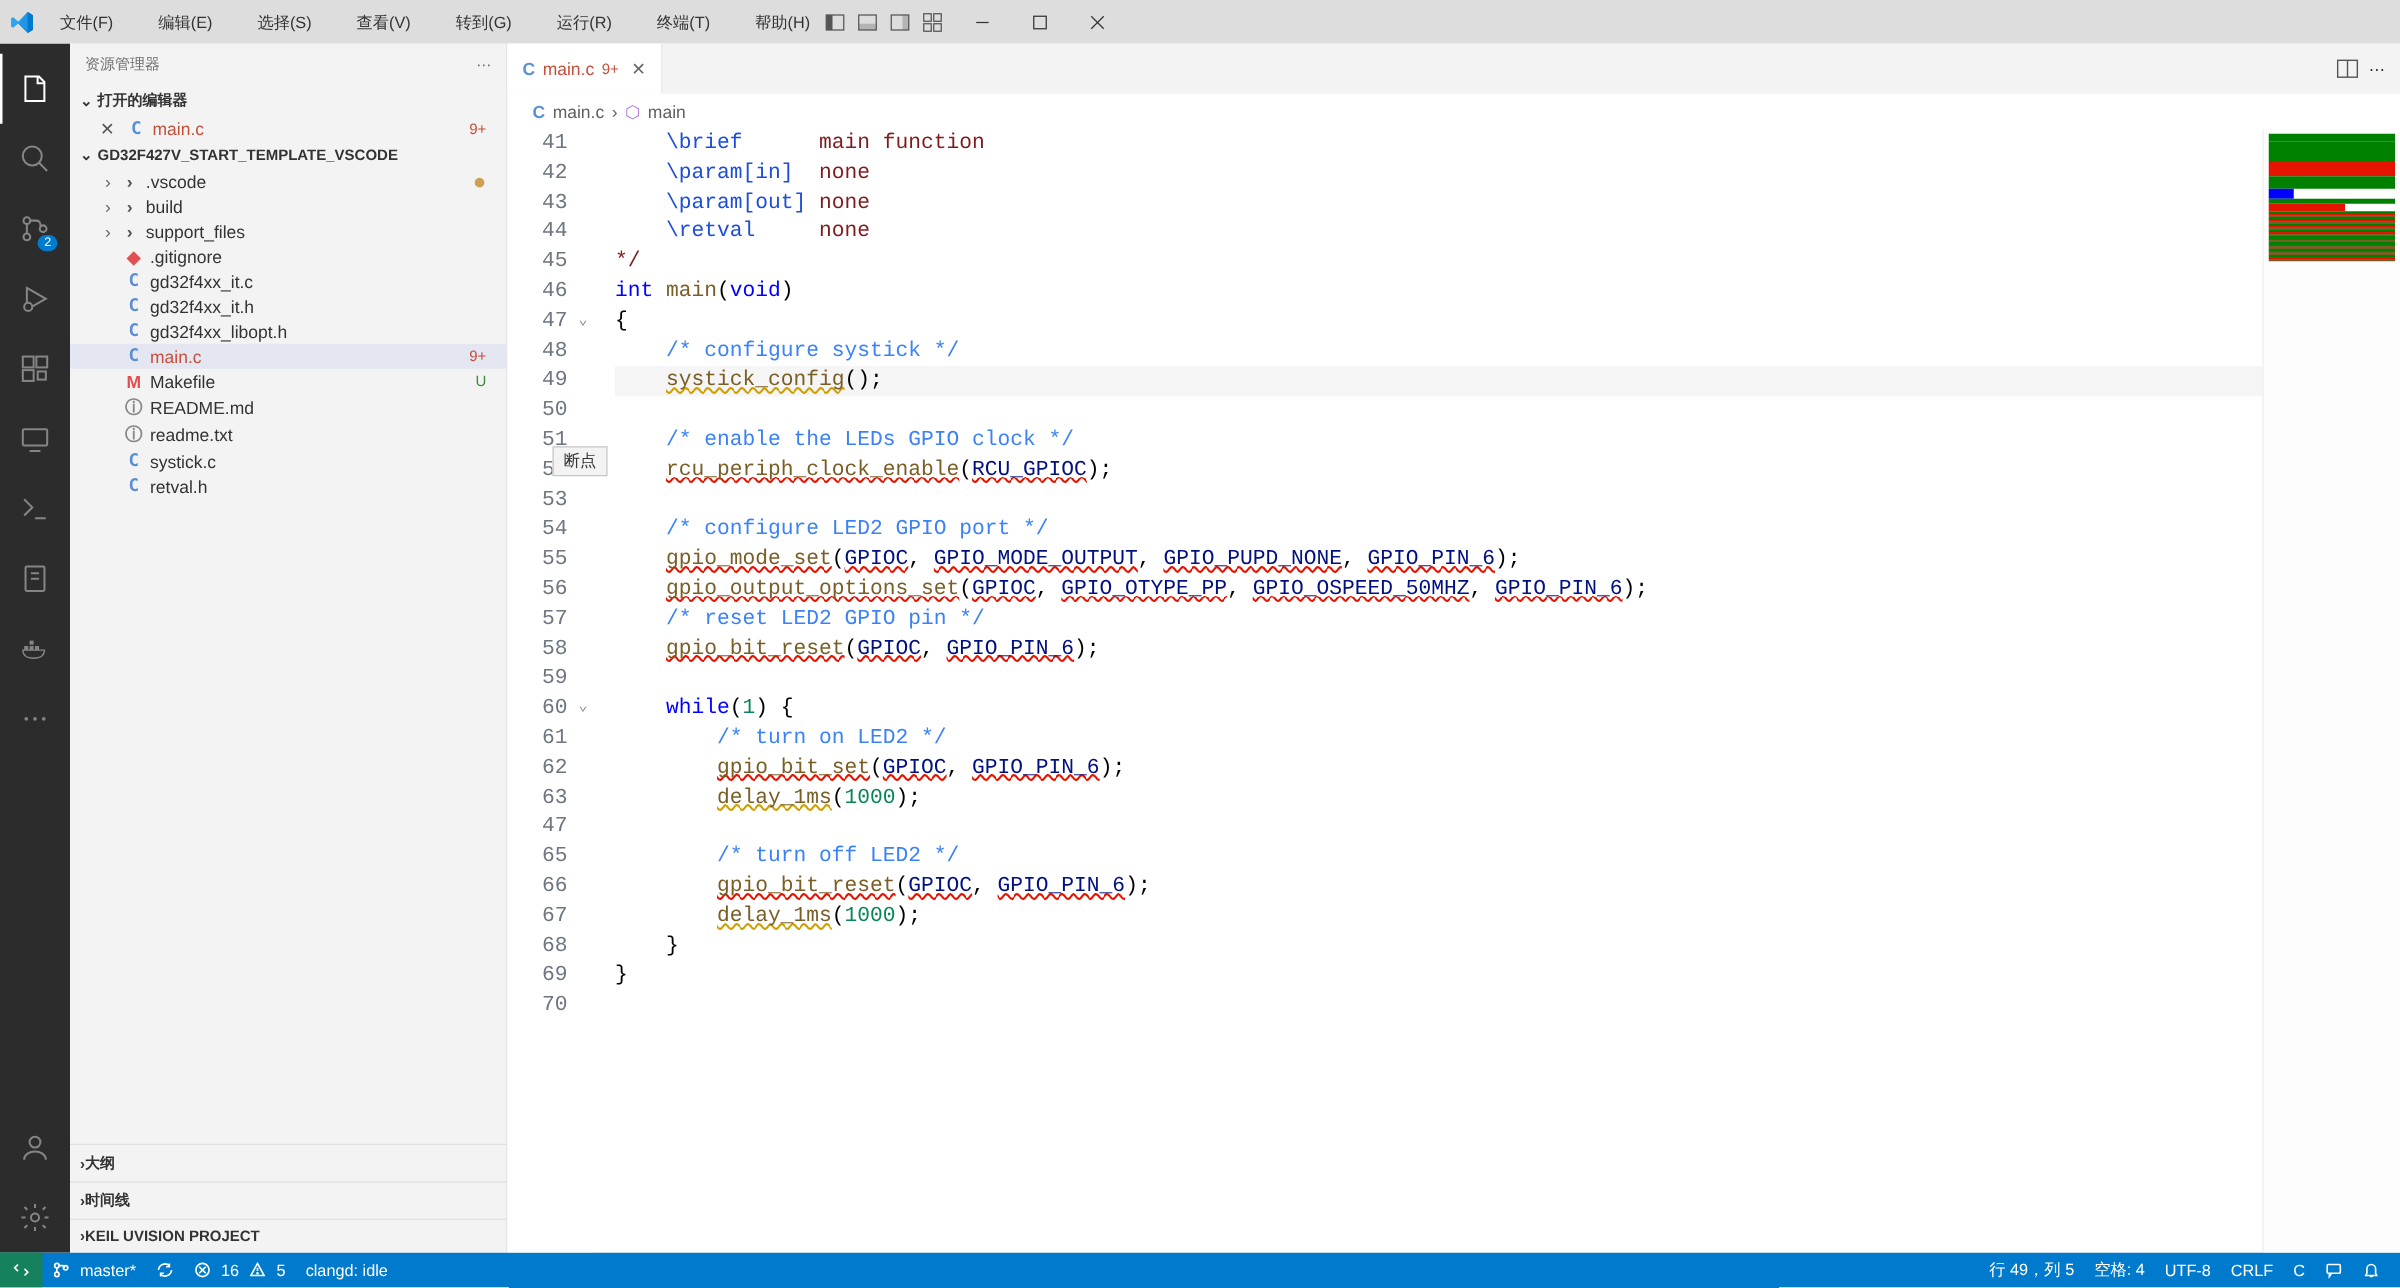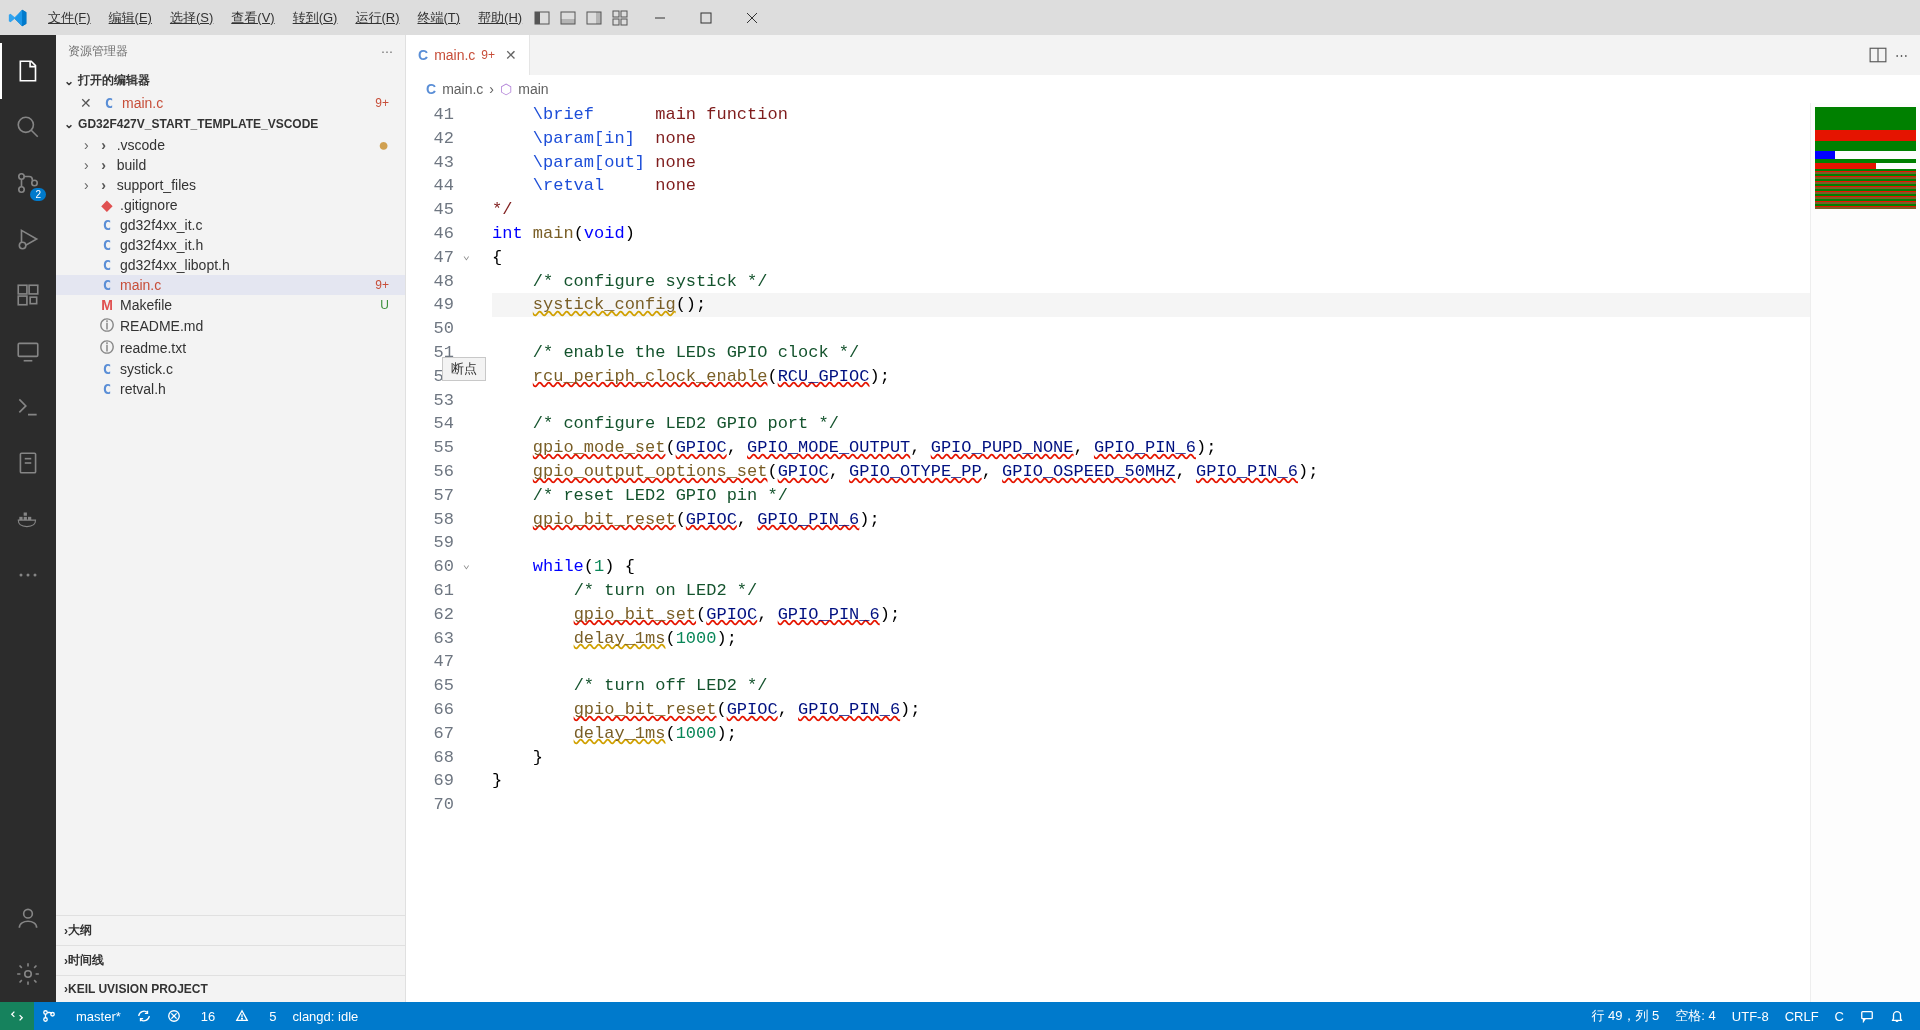--- a/index.html
+++ b/index.html
@@ -1,21 +1,21 @@
 <!DOCTYPE html>
 <html><head>
 <meta charset="utf-8">
 <style>
 * { margin: 0; padding: 0; box-sizing: border-box; }
 body { font-family: "Segoe UI", sans-serif; font-size: 13px; color: #333; background: #fff; overflow: hidden; width: 1920px; height: 1030px; }
 
 
 .titlebar { height: 35px; background: #dddddd; display: flex; align-items: center; padding: 0 8px; }
 .titlebar .vscode-logo { width: 20px; height: 20px; margin-right: 12px; }
-.titlebar .menu { display: flex; gap: 2px; text-decoration: underline; }
+.titlebar .menu { display: flex; gap: 20px; }
 .titlebar .menu-item { padding: 4px 8px; font-size: 13px; cursor: pointer; }
 .titlebar .title { flex: 1; text-align: center; font-size: 13px; color: #333; }
 .titlebar .window-controls { display: flex; gap: 6px; align-items: center; }
 .titlebar .window-controls .wc { width: 40px; height: 30px; display: flex; align-items: center; justify-content: center; cursor: pointer; }
 .titlebar .layout-controls { display: flex; gap: 2px; margin-right: 8px; }
 .titlebar .layout-controls .lc { width: 24px; height: 24px; display: flex; align-items: center; justify-content: center; cursor: pointer; }
 
 
 .app { display: flex; height: calc(1030px - 35px - 28px); }
 .activitybar { width: 56px; background: #2c2c2c; display: flex; flex-direction: column; align-items: center; padding-top: 8px; }
@@ -65,37 +65,37 @@
 
 .code-area { flex: 1; display: flex; font-family: Consolas, "Courier New", monospace; font-size: 17px; line-height: 1.4; overflow: hidden; position: relative; }
 .gutter { width: 68px; text-align: right; color: #6e7681; padding-right: 20px; background: #fff; user-select: none; position: relative; }
 .gutter .ln { height: 23.8px; position: relative; }
 .gutter .fold { position: absolute; right: -16px; top: 2px; color: #888; cursor: pointer; font-size: 12px; }
 .code-content { flex: 1; padding-left: 18px; white-space: pre; color: #000; }
 .code-content .line { height: 23.8px; }
 .cl { display: inline; position: relative; }
 .kw { color: #0000ff; }
 .fn { color: #795e26; }
-.cm { color: #14532d; }
+.cm { color: #3b82f6; }
 .doc { color: #7f1d1d; }
 .dockey { color: #1d4ed8; }
 .num { color: #098658; }
 .id { color: #001080; }
 .err { text-decoration: wavy underline #e51400; text-decoration-skip-ink: none; }
 .warn { text-decoration: wavy underline #d0a000; text-decoration-skip-ink: none; }
 .highlight-line { background: #f5f5f5; display: block; }
 
 .hover-tooltip { position: absolute; left: 36px; top: 254px; background: #f3f3f3; border: 1px solid #c8c8c8; padding: 2px 8px; font-size: 13px; font-family: "Segoe UI", sans-serif; white-space: nowrap; z-index: 10; }
 
 .minimap { position: absolute; right: 0; top: 0; width: 110px; height: 100%; background: #fdfdfd; border-left: 1px solid #eee; font-size: 2px; line-height: 2px; overflow: hidden; padding: 4px; }
 .mm-green { background: #008000; }
 
 
 .statusbar { height: 28px; background: #007acc; color: #fff; display: flex; align-items: center; font-size: 13px; padding: 0 8px; }
-.statusbar .sb-item { padding: 0 8px; display: flex; align-items: center; gap: 20px; cursor: pointer; height: 100%; }
+.statusbar .sb-item { padding: 0 8px; display: flex; align-items: center; gap: 8px; cursor: pointer; height: 100%; }
 .statusbar .remote { background: #16825d; margin-left: -8px; padding: 0 10px; }
 .statusbar .spacer { flex: 1; }
 
 svg { display: block; }
 </style>
 </head>
 <body>
 
 <div class="titlebar">
   <span class="vscode-logo">

